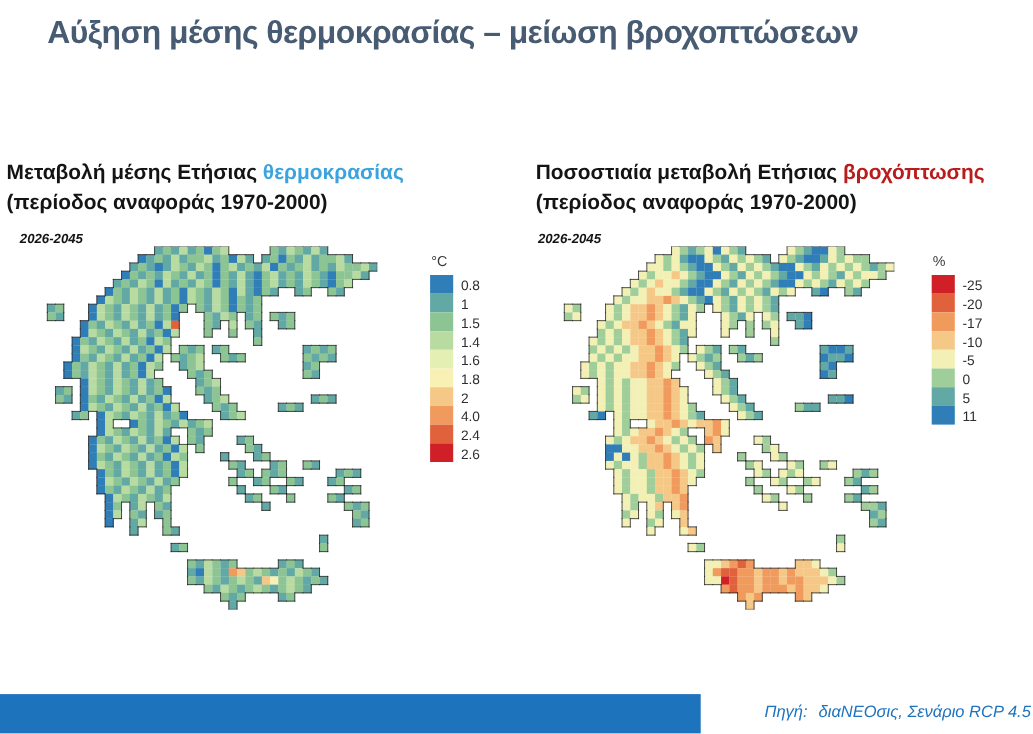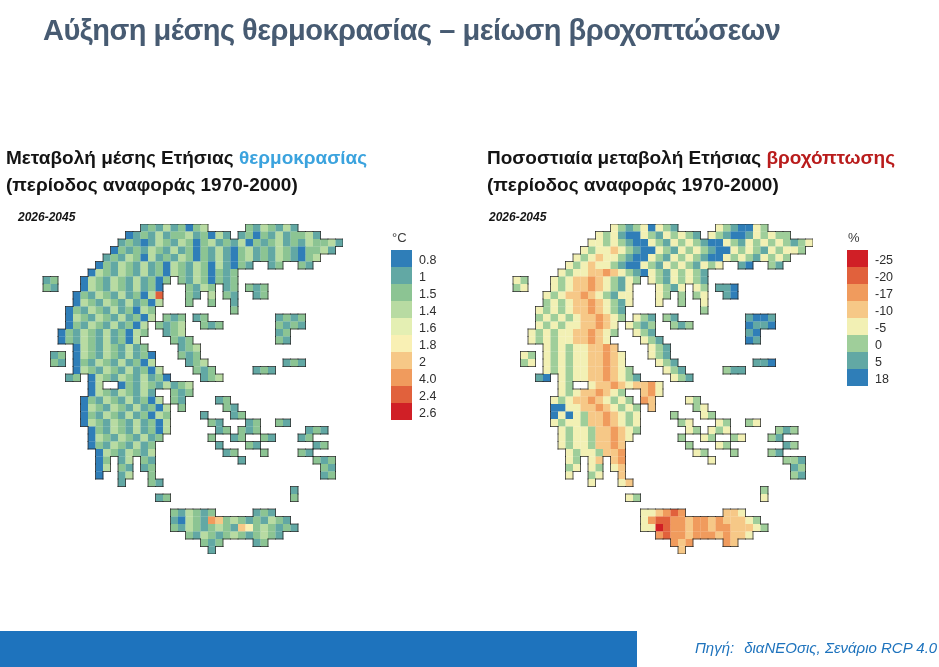--- a/index.html
+++ b/index.html
@@ -2482,23 +2482,23 @@
         <div class="legend-entry">
           <span class="legend-swatch" style="background:#9fce9a"></span>
           <span class="legend-label">0</span>
         </div>
         <div class="legend-entry">
           <span class="legend-swatch" style="background:#62a8a4"></span>
           <span class="legend-label">5</span>
         </div>
         <div class="legend-entry">
           <span class="legend-swatch" style="background:#2f7eb8"></span>
-          <span class="legend-label">18</span>
+          <span class="legend-label">11</span>
         </div>
       </div>
   </div>
 
   <div class="footer-bar" style="background: rgb(30, 115, 189);"></div>
   <div class="footer-source" style="color: rgb(30, 115, 189);">
-    <span class="lbl">Πηγή:</span><span>διαΝΕΟσις, Σενάριο RCP 4.0</span>
+    <span class="lbl">Πηγή:</span><span>διαΝΕΟσις, Σενάριο RCP 4.5</span>
   </div>
 
 </div>
 
 </body></html>

